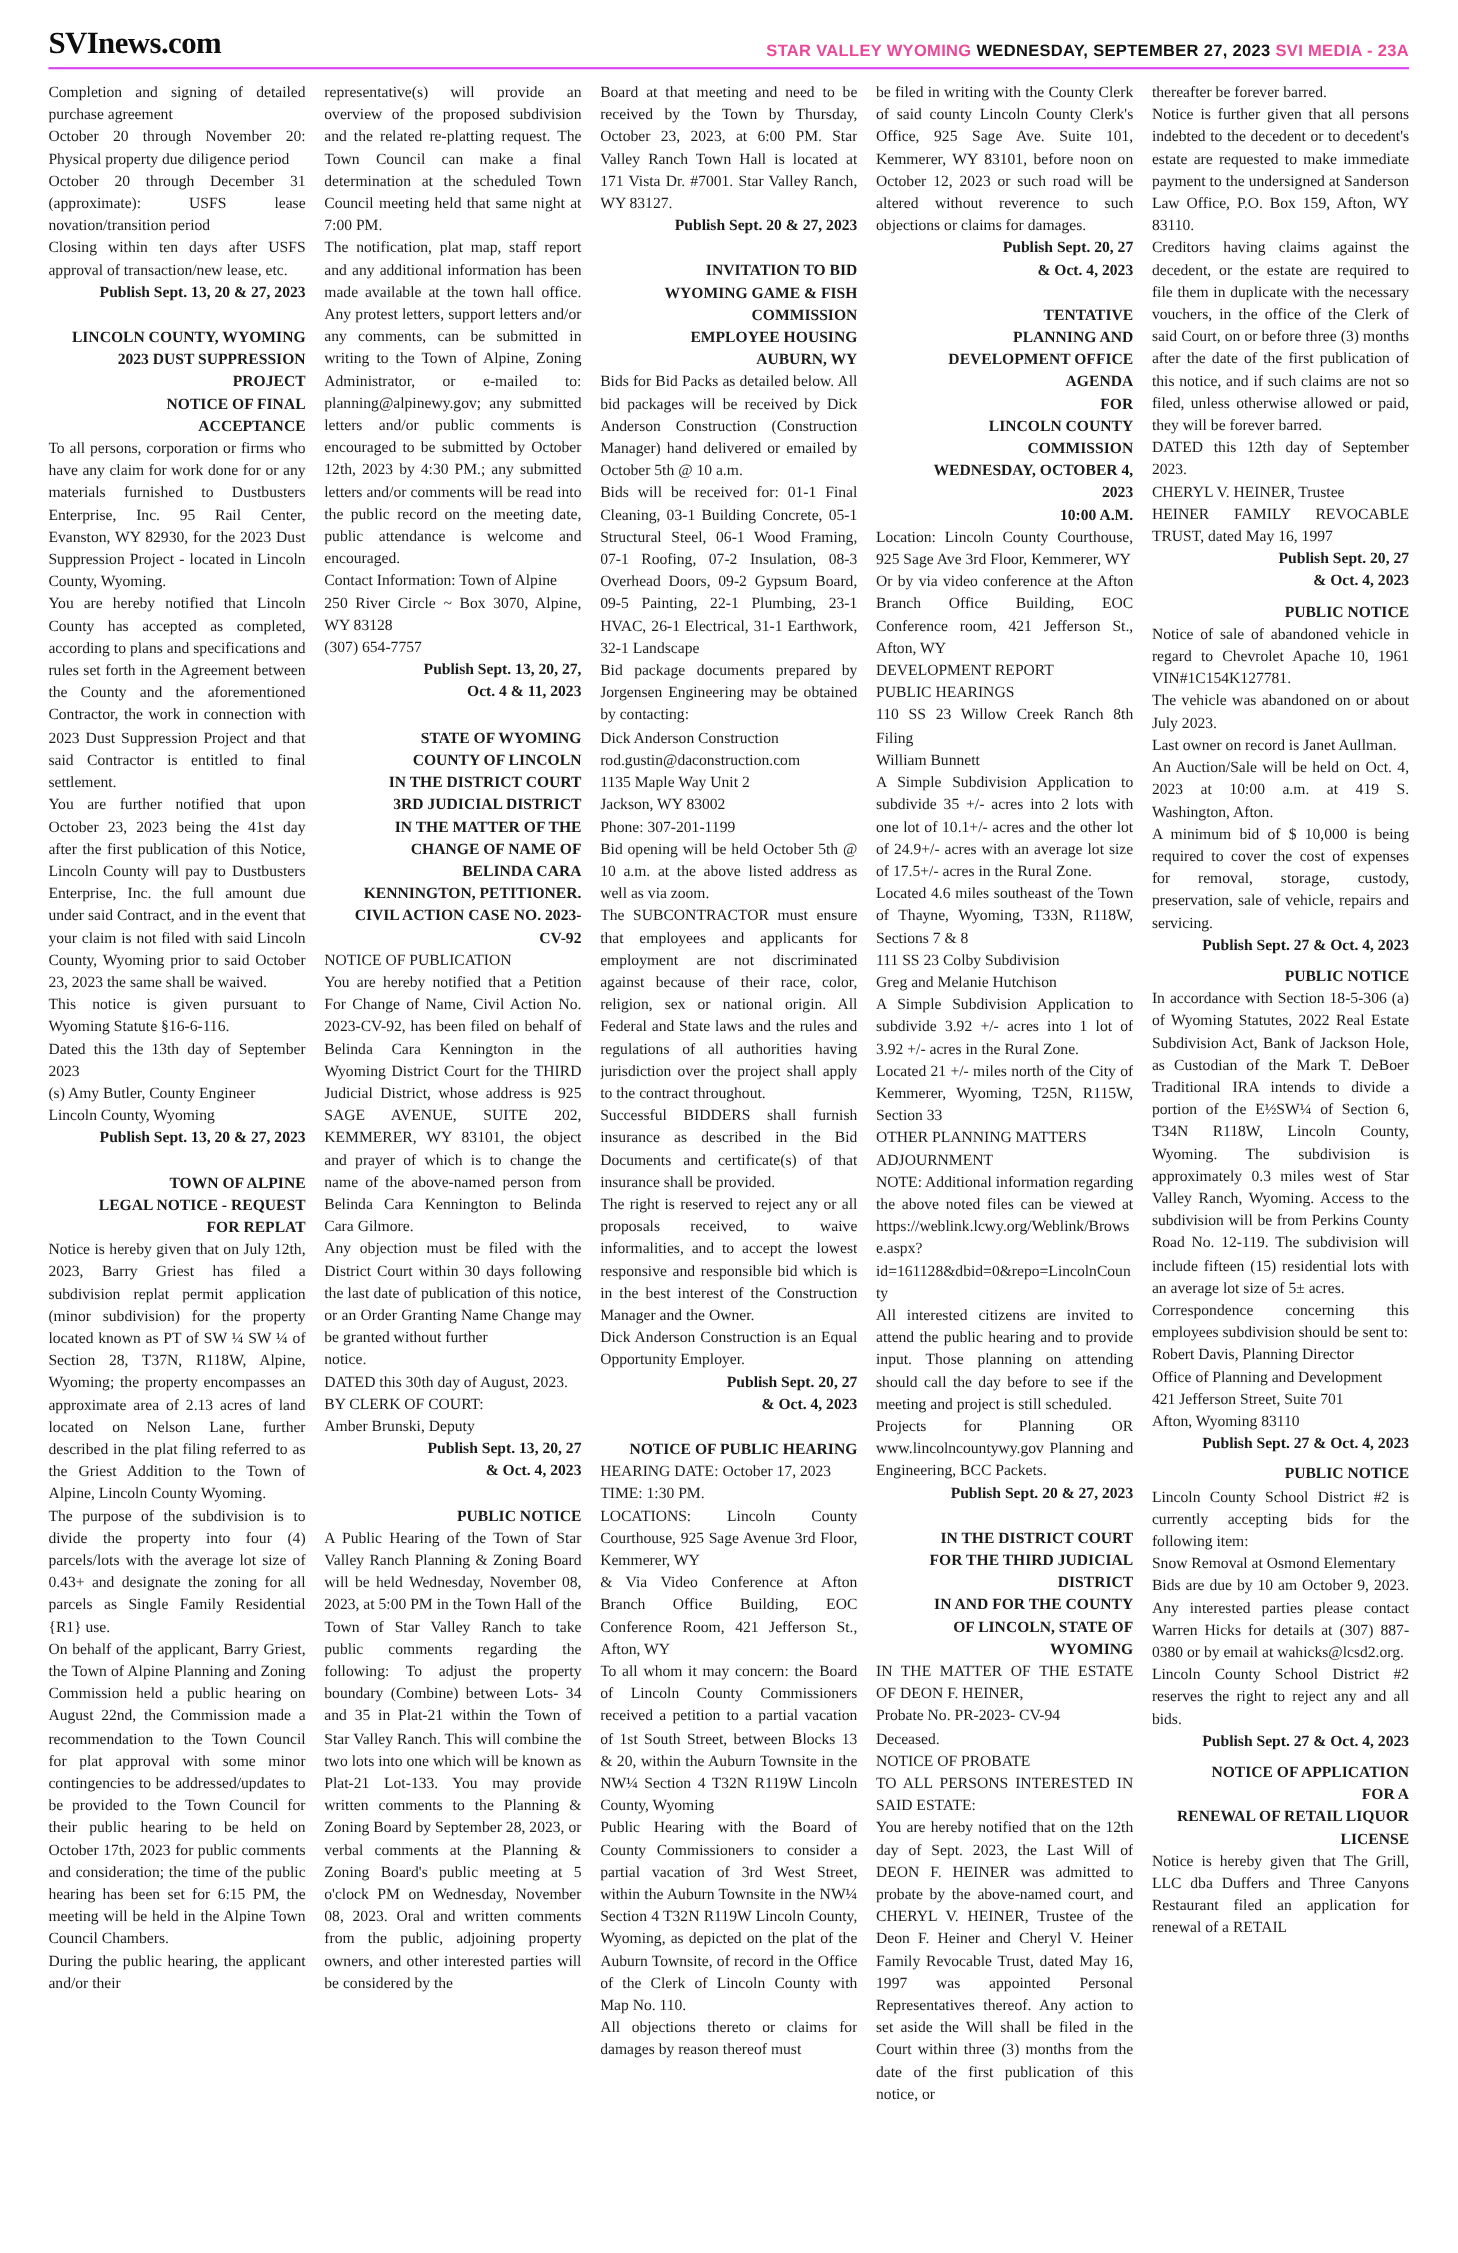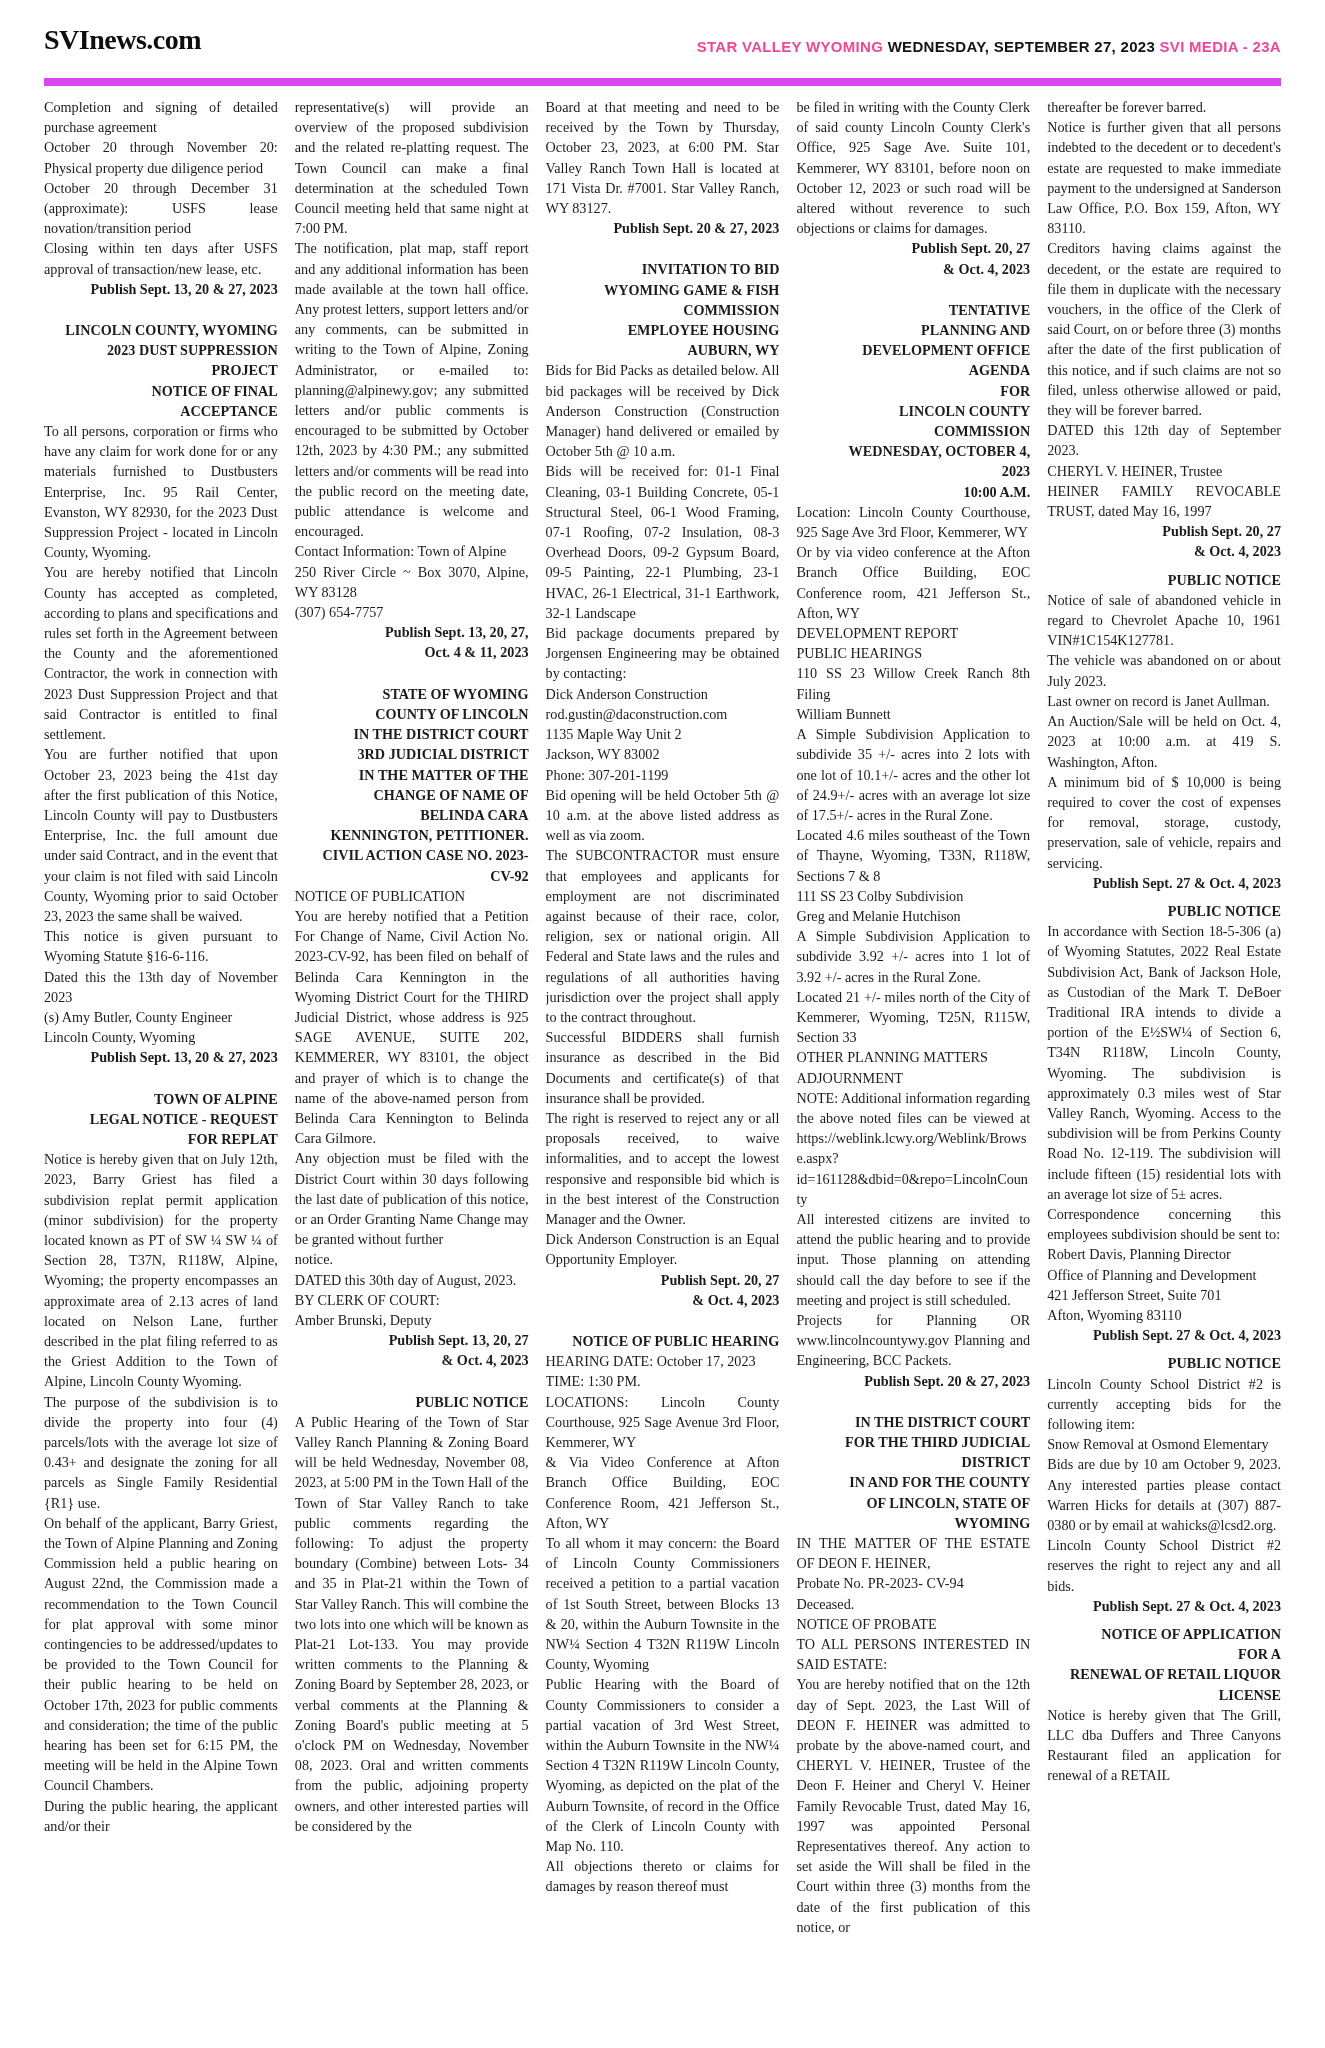--- a/index.html
+++ b/index.html
@@ -4,21 +4,21 @@
 <style>
   html,body{margin:0;padding:0;}
   body{
     width:1325px;height:2048px;overflow:hidden;
     background:#ffffff;color:#1b1b1b;
     font-family:"Liberation Serif",serif;
   }
   .page{box-sizing:border-box;width:1325px;height:2048px;padding:26px 44px 0 44px;}
   .masthead{
     display:flex;justify-content:space-between;align-items:flex-end;
-    border-bottom:8px solid #d946ef;padding-bottom:24px;
+    border-bottom:2px solid #d946ef;padding-bottom:7px;
   }
   .site-name{
     font-family:"Liberation Serif",serif;font-weight:bold;
     font-size:28px;letter-spacing:-0.5px;color:#0e0e0e;line-height:1;
   }
   .mast-right{
     font-family:"Liberation Sans",sans-serif;font-weight:bold;
     font-size:15px;letter-spacing:0.3px;line-height:1;white-space:nowrap;
   }
   .mast-muted{color:#ec4899;}
@@ -55,21 +55,21 @@
         <div class="blk pub">Publish Sept. 13, 20 &amp; 27, 2023</div>
         <div class="blk h">LINCOLN COUNTY, WYOMING
 2023 DUST SUPPRESSION
 PROJECT
 NOTICE OF FINAL
 ACCEPTANCE</div>
         <div class="blk p">To all persons, corporation or firms who have any claim for work done for or any materials furnished to Dustbusters Enterprise, Inc. 95 Rail Center, Evanston, WY 82930, for the 2023 Dust Suppression Project - located in Lincoln County, Wyoming.</div>
         <div class="blk p">You are hereby notified that Lincoln County has accepted as completed, according to plans and specifications and rules set forth in the Agreement between the County and the aforementioned Contractor, the work in connection with 2023 Dust Suppression Project and that said Contractor is entitled to final settlement.</div>
         <div class="blk p">You are further notified that upon October 23, 2023 being the 41st day after the first publication of this Notice, Lincoln County will pay to Dustbusters Enterprise, Inc. the full amount due under said Contract, and in the event that your claim is not filed with said Lincoln County, Wyoming prior to said October 23, 2023 the same shall be waived.</div>
         <div class="blk p">This notice is given pursuant to Wyoming Statute §16-6-116.</div>
-        <div class="blk p">Dated this the 13th day of November 2023</div>
+        <div class="blk p">Dated this the 13th day of September 2023</div>
         <div class="blk p">(s) Amy Butler, County Engineer</div>
         <div class="blk p">Lincoln County, Wyoming</div>
         <div class="blk pub">Publish Sept. 13, 20 &amp; 27, 2023</div>
         <div class="blk h">TOWN OF ALPINE
 LEGAL NOTICE - REQUEST
 FOR REPLAT</div>
         <div class="blk p">Notice is hereby given that on July 12th, 2023, Barry Griest has filed a subdivision replat permit application (minor subdivision) for the property located known as PT of SW ¼ SW ¼ of Section 28, T37N, R118W, Alpine, Wyoming; the property encompasses an approximate area of 2.13 acres of land located on Nelson Lane, further described in the plat filing referred to as the Griest Addition to the Town of Alpine, Lincoln County Wyoming.</div>
         <div class="blk p">The purpose of the subdivision is to divide the property into four (4) parcels/lots with the average lot size of 0.43+ and designate the zoning for all parcels as Single Family Residential {R1} use.</div>
         <div class="blk p">On behalf of the applicant, Barry Griest, the Town of Alpine Planning and Zoning Commission held a public hearing on August 22nd, the Commission made a recommendation to the Town Council for plat approval with some minor contingencies to be addressed/updates to be provided to the Town Council for their public hearing to be held on October 17th, 2023 for public comments and consideration; the time of the public hearing has been set for 6:15 PM, the meeting will be held in the Alpine Town Council Chambers.</div>
         <div class="blk p">During the public hearing, the applicant and/or their</div>

